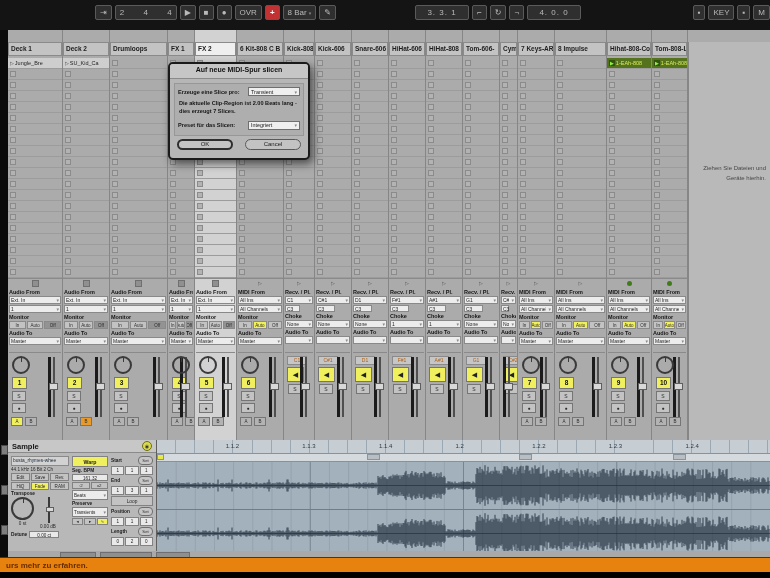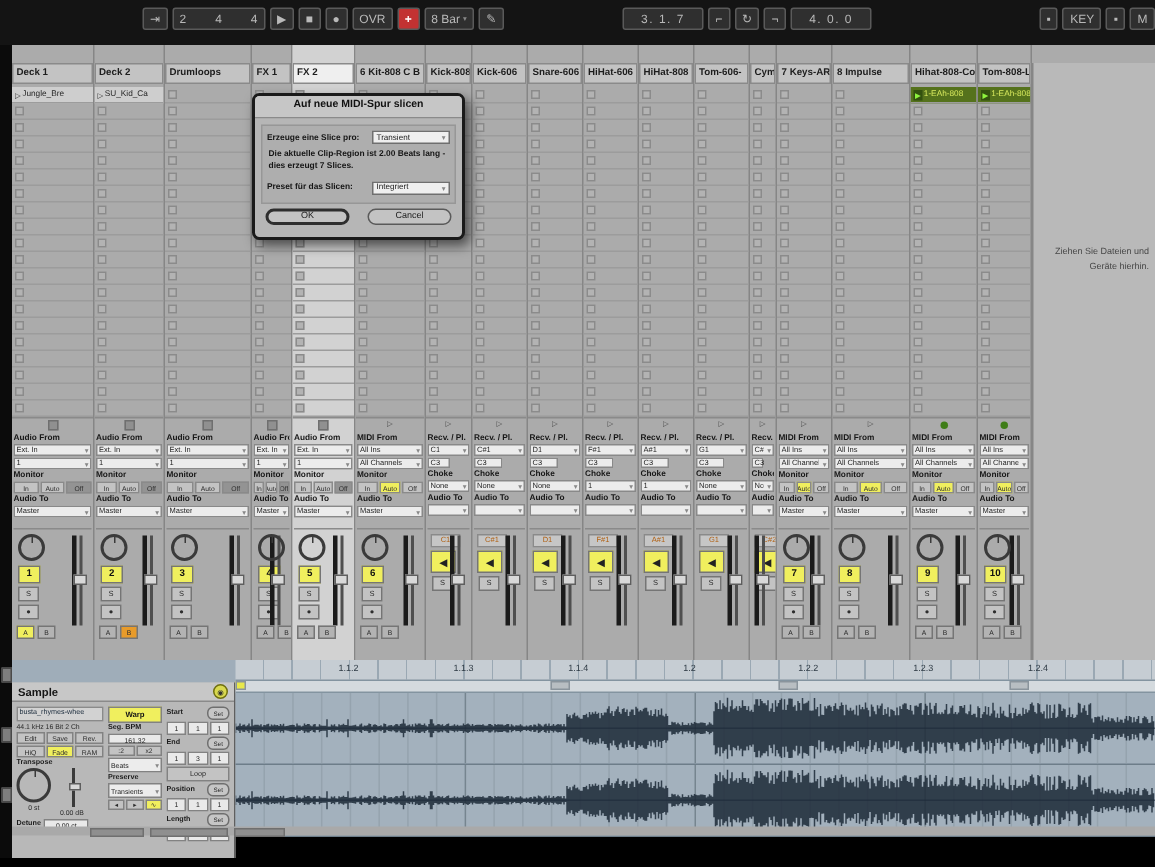--- a/index.html
+++ b/index.html
@@ -67,21 +67,21 @@
   .xbtn.xb{background:#e89b2a;}
   .nbox{width:18px;height:7px;background:#c6c6c6;border:1px solid #8a8a8a;color:#b05f10;font-size:5px;
     margin:3px 0 2px 2px;text-align:center;line-height:7px;}
   .spkbtn{width:15px;height:13px;background:#f0ef5e;border:1px solid #757575;margin-left:2px;display:flex;
     align-items:center;justify-content:center;}
   .spki{font-size:7px;color:#222;}
   .droparea{position:absolute;top:12px;height:398px;background:#b9b9b9;border-left:1px solid #868686;box-sizing:border-box;}
   .drophint{position:absolute;top:122px;right:4px;width:72px;font-size:6px;color:#474747;text-align:right;line-height:1.6;}
   
   .clipview{position:absolute;left:8px;top:440px;width:762px;height:117px;background:#9fadb9;}
-  .sample-panel{position:absolute;left:0;top:15px;width:149px;height:117px;background:#b8b8b8;border-right:1px solid #5f5f5f;box-sizing:border-box;}
+  .sample-panel{position:absolute;left:0;top:0;width:149px;height:117px;background:#b8b8b8;border-right:1px solid #5f5f5f;box-sizing:border-box;}
   .sp-title{height:12px;background:#c7c7c7;border-bottom:1px solid #8a8a8a;display:flex;align-items:center;
     justify-content:space-between;padding:0 4px;}
   .sp-title .t{font-size:7.5px;font-weight:bold;color:#161616;}
   .hotswap{width:8px;height:8px;border-radius:50%;border:1px solid #6f6f0f;background:#d9d94f;font-size:5px;
     display:flex;align-items:center;justify-content:center;color:#333;}
   .sp-cols{display:flex;gap:3px;padding:3px;}
   .spcA{width:58px;}.spcB{width:36px;}.spcC{flex:1;}
   .namebox{height:8px;background:#d2d2d2;border:1px solid #8a8a8a;font-size:4.8px;color:#203040;
     line-height:8px;padding-left:1px;white-space:nowrap;overflow:hidden;}
   .fmt{font-size:4.6px;color:#2b2b2b;margin:1px 0;white-space:nowrap;}
@@ -167,21 +167,21 @@
       <div class="tbtn">●</div>
       <div class="tbtn">OVR</div>
       <div class="tbtn red">+</div>
       <div class="tbox">
         <span>8 Bar</span>
         <span class="dda">▾</span>
       </div>
       <div class="tbtn">✎</div>
     </div>
     <div class="tgroup tright">
-      <div class="tbox posbox">3. 1. 7</div>
+      <div class="tbox posbox">3. 3. 1</div>
       <div class="tbtn">⌐</div>
       <div class="tbtn">↻</div>
       <div class="tbtn">¬</div>
       <div class="tbox posbox">4. 0. 0</div>
     </div>
     <div class="tgroup tfar">
       <div class="tbtn">▪</div>
       <div class="tbtn">KEY</div>
       <div class="tbtn">▪</div>
       <div class="tbtn">M</div>
@@ -2181,15 +2181,18 @@
         </div>
     </div>
   </div>
 
   <div class="strip-bottom">
     <div class="sb-box" style="left:52px;width:34px"></div>
     <div class="sb-box" style="left:92px;width:50px"></div>
     <div class="sb-box" style="left:148px;width:32px"></div>
   </div>
 
+  <div class="statusbar">
+    <span class="statustext">urs mehr zu erfahren.</span>
+  </div>
   <div class="bottomblack"></div>
 
 </div>
 
 </body></html>

